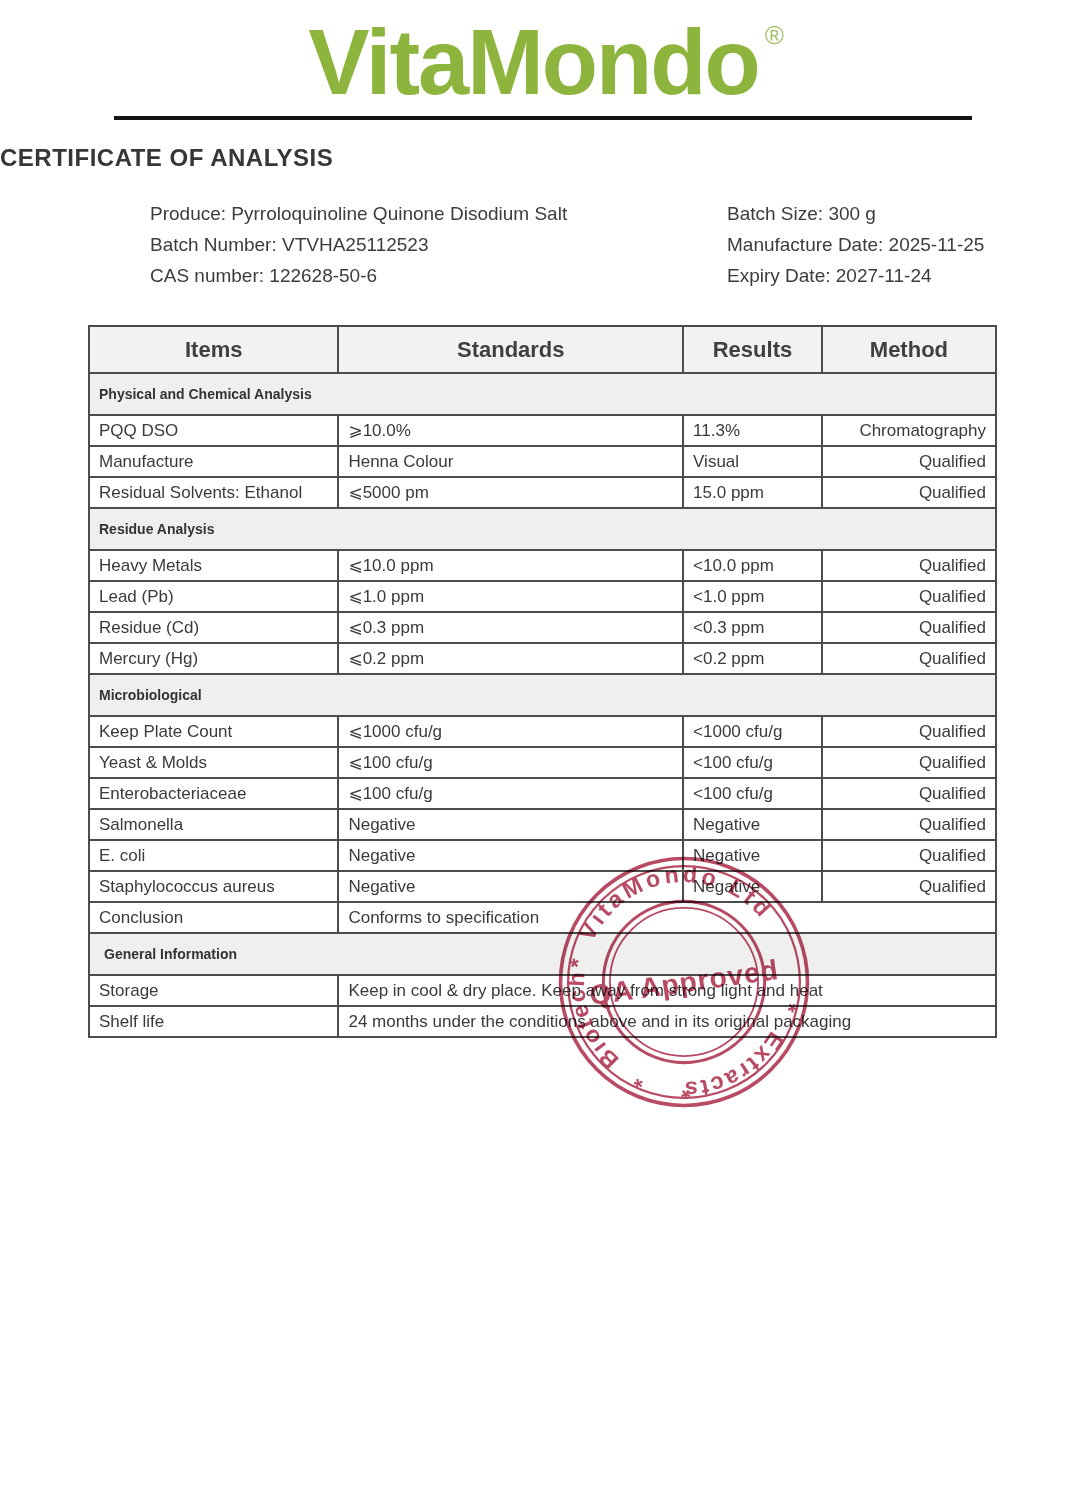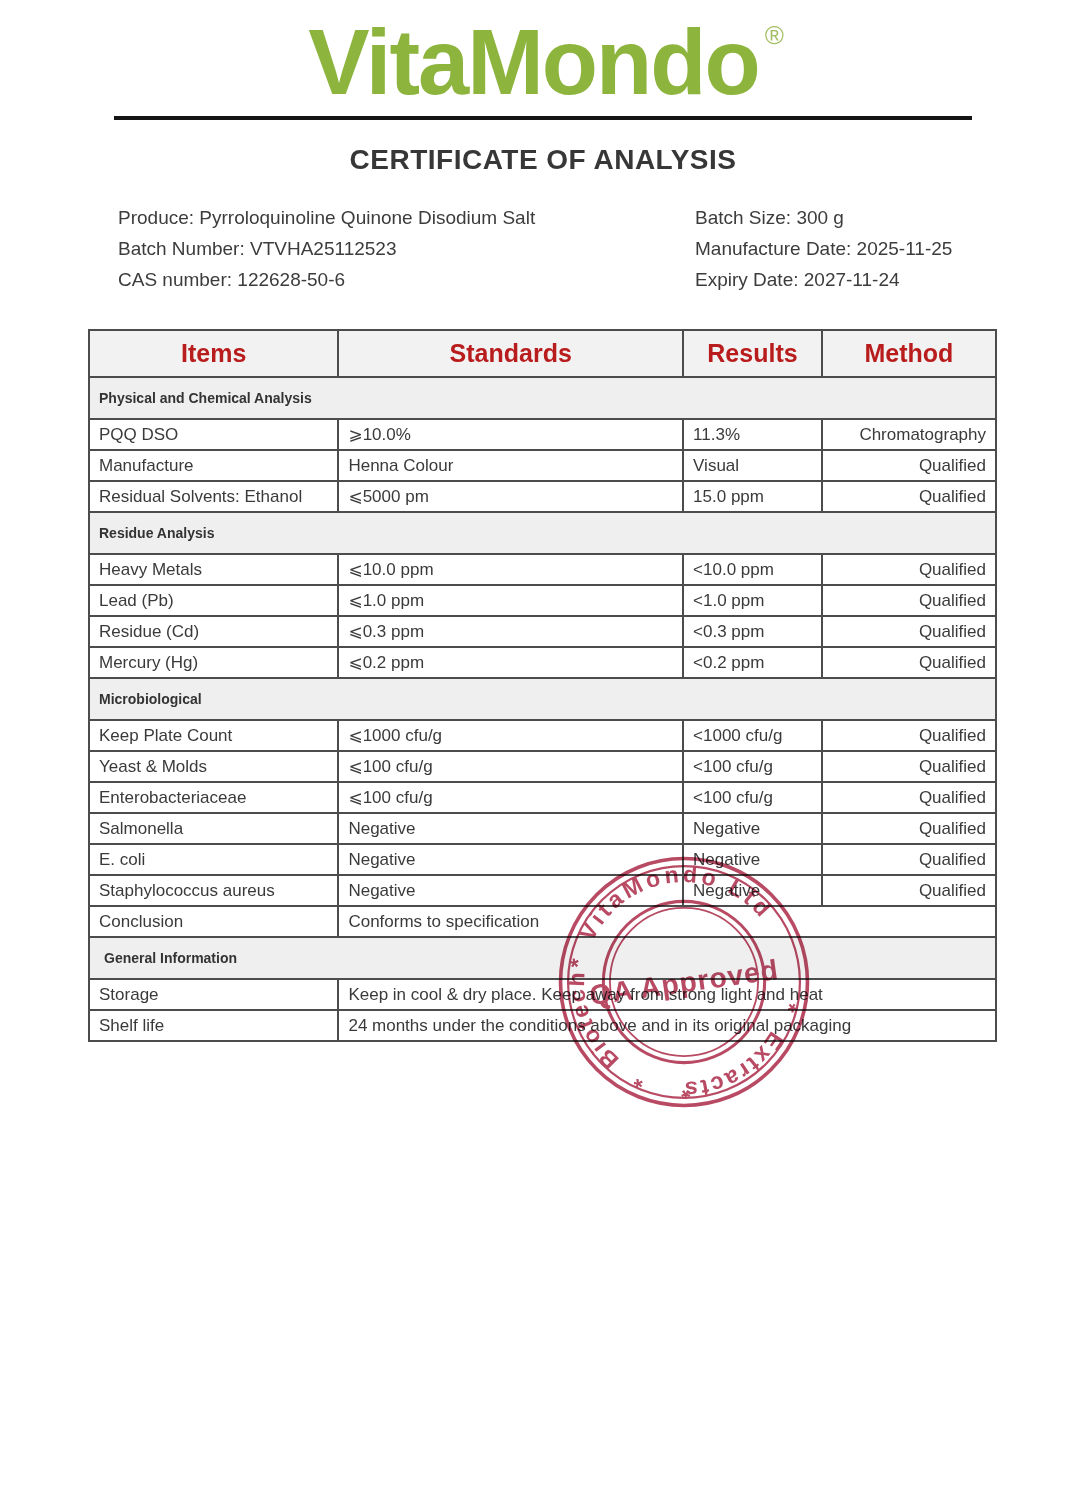--- a/index.html
+++ b/index.html
@@ -33,54 +33,54 @@
     color:#a3bf63;
   }
   .rule {
     height:4px;
     background:#141414;
     margin:8px 114px 0 114px;
   }
   
   .title {
     margin:24px 0 0 0;
-    text-align:center;
-    font-size:28px;
+    font-size:24px;
     font-weight:700;
     letter-spacing:0.5px;
     color:#373737;
   }
   
   .info {
     position:relative;
     margin-top:26px;
     height:95px;
     font-size:19px;
     color:#3c3c3c;
+    margin-left:32px;
   }
   .info .col { position:absolute; top:0; }
   .info .col-left  { left:118px; }
   .info .col-right { left:695px; }
   .info .line { line-height:31px; white-space:nowrap; }
   
   table.coa {
     margin:32px 88px 0 88px;
     width:909px;
     border-collapse:collapse;
     table-layout:fixed;
   }
   table.coa th, table.coa td {
     border:2px solid #4c4c4c;
     font-family:"Liberation Sans", sans-serif;
   }
   table.coa th {
     background:#f2f2f2;
-    font-size:25px;
-    font-weight:700;
-    color:#b91c1c;
+    font-size:22px;
+    font-weight:700;
+    color:#404040;
     height:45px;
     text-align:center;
     padding:0 4px;
   }
   td.section {
     background:#efefef;
     font-size:14px;
     font-weight:700;
     color:#333333;
     padding:12px 9px;

